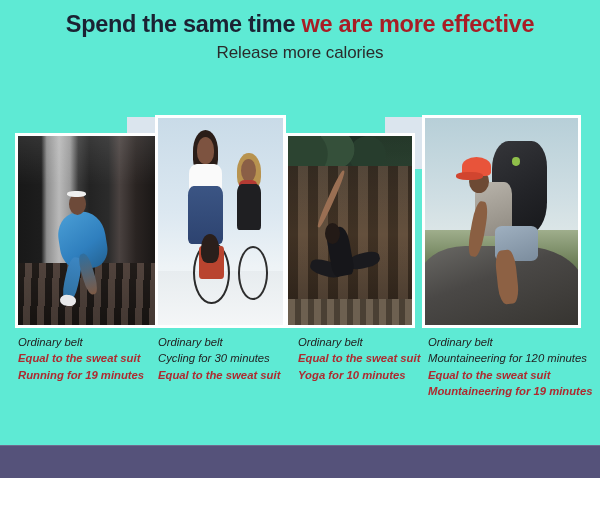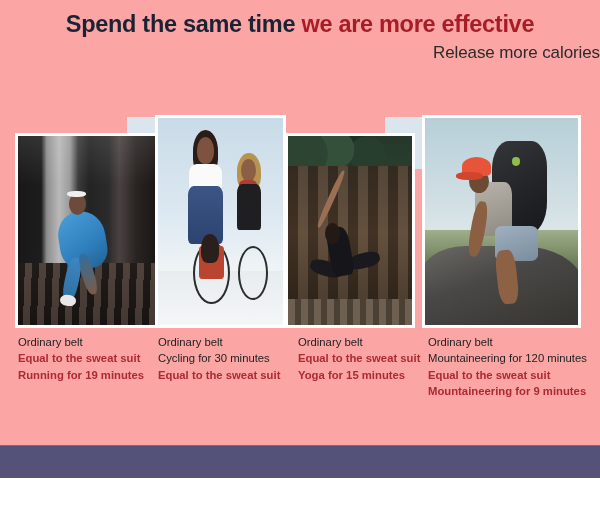--- a/index.html
+++ b/index.html
@@ -12,21 +12,21 @@
     height: 508px;
     overflow: hidden;
     font-family: "Liberation Sans", sans-serif;
     -webkit-font-smoothing: antialiased;
   }
 
   #slide {
     position: relative;
     width: 600px;
     height: 476px;
-    background: #fca5a5;
+    background: #5eead4;
   }
 
   
   .header {
     position: absolute;
     left: 0;
     top: 0;
     width: 600px;
     text-align: center;
   }
@@ -43,21 +43,20 @@
   .title .accent {
     color: #a81d25;
   }
   .subtitle {
     margin: 0;
     padding-top: 6px;
     font-size: 17px;
     font-weight: normal;
     color: #2b2b2b;
     letter-spacing: -0.1px;
-    text-align: right;
   }
 
   
   .band {
     position: absolute;
     left: 0;
     top: 100px;
     width: 600px;
     height: 232px;
   }
@@ -318,20 +317,21 @@
     width: 600px;
     height: 80px;
   }
   .caption {
     position: absolute;
     top: 0;
     font-size: 11.3px;
     line-height: 16.4px;
     color: #1f1f1f;
     white-space: nowrap;
+    font-style: italic;
   }
   .caption.c1 { left: 18px; }
   .caption.c2 { left: 158px; }
   .caption.c3 { left: 298px; }
   .caption.c4 { left: 428px; }
   .caption .plain { display: block; font-weight: normal; color: #222222; }
   .caption .bold  { display: block; font-weight: bold; color: #ad2b30; }
 
   
   .footer-bar {
@@ -433,26 +433,26 @@
 
     <div class="caption c2">
       <span class="plain">Ordinary belt</span>
       <span class="plain">Cycling for 30 minutes</span>
       <span class="bold">Equal to the sweat suit</span>
     </div>
 
     <div class="caption c3">
       <span class="plain">Ordinary belt</span>
       <span class="bold">Equal to the sweat suit</span>
-      <span class="bold">Yoga for 15 minutes</span>
+      <span class="bold">Yoga for 10 minutes</span>
     </div>
 
     <div class="caption c4">
       <span class="plain">Ordinary belt</span>
       <span class="plain">Mountaineering for 120 minutes</span>
       <span class="bold">Equal to the sweat suit</span>
-      <span class="bold">Mountaineering for 9 minutes</span>
+      <span class="bold">Mountaineering for 19 minutes</span>
     </div>
   </div>
 
   <div class="footer-bar"></div>
   <div class="footer-white"></div>
 </div>
 
 </body></html>

